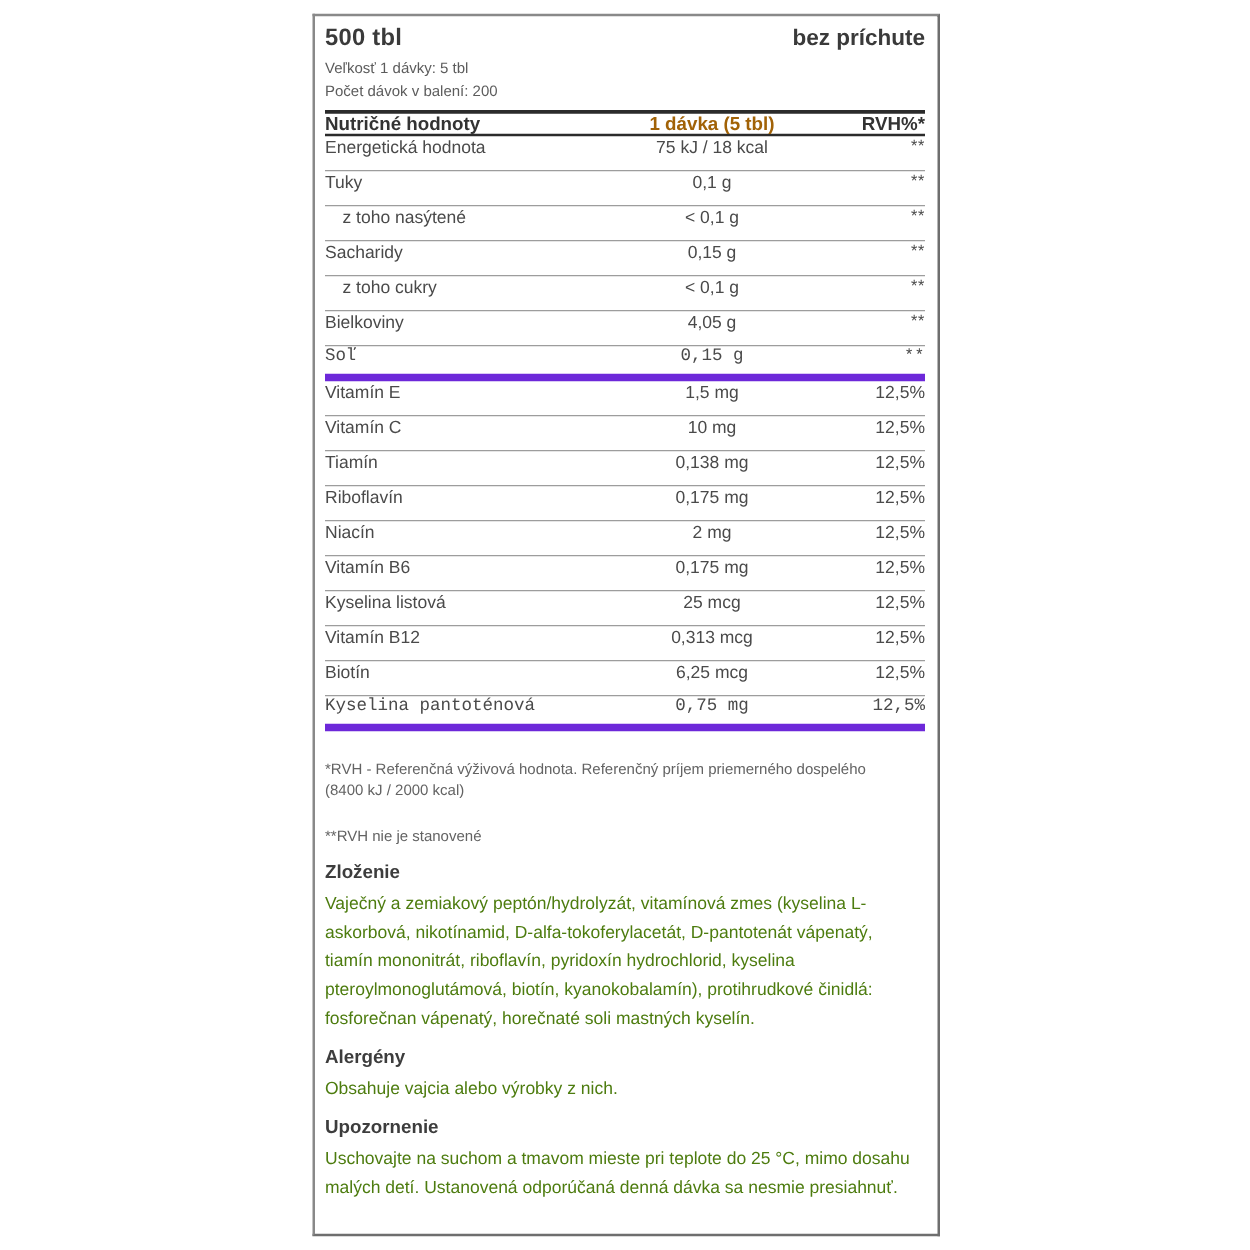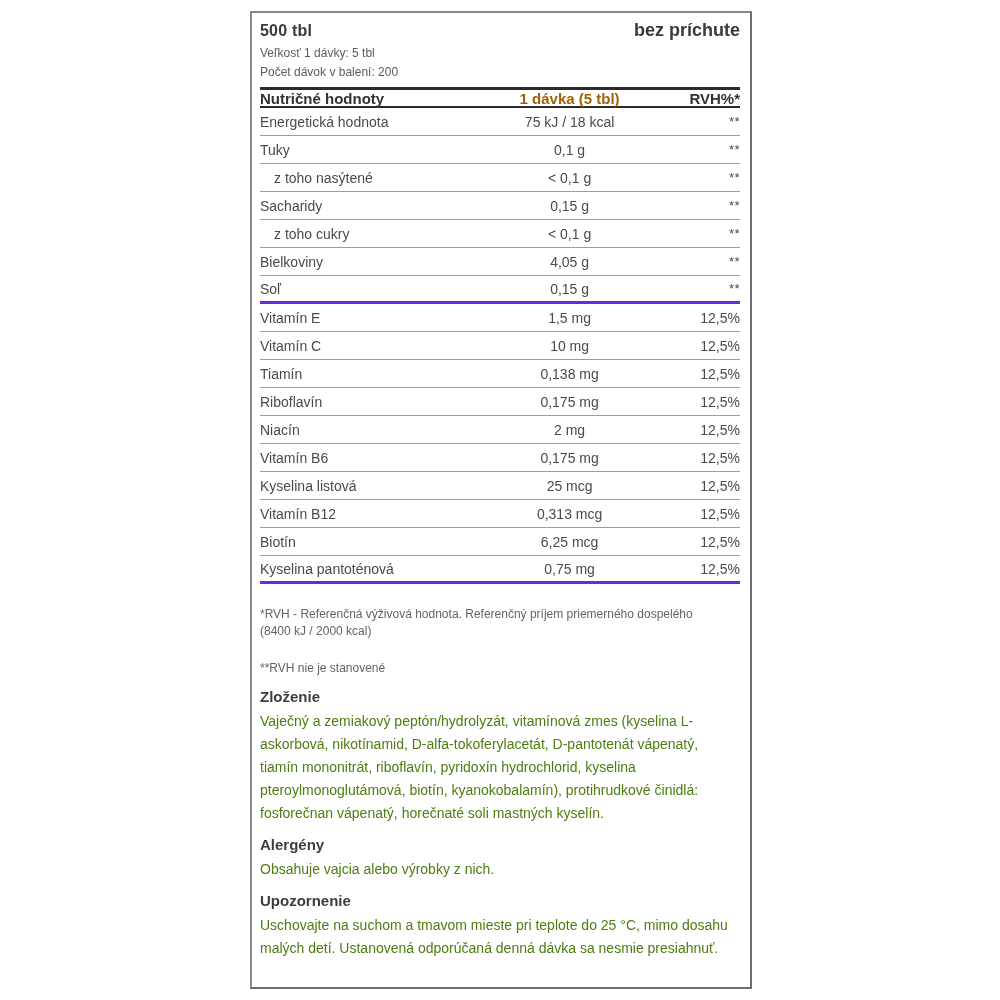--- a/index.html
+++ b/index.html
@@ -24,39 +24,39 @@
     border-bottom-color:#6e6e6e;
     background:#ffffff;
     padding:7px 10px 10px 8px;
   }
   .title-row {
     display:flex;
     justify-content:space-between;
     align-items:baseline;
     margin-bottom:3px;
   }
-  .product-size { font-size:16px; font-weight:bold; color:#3a3a3a; letter-spacing:0.2px; }
+  .product-size { font-size:19px; font-weight:bold; color:#3a3a3a; letter-spacing:0.2px; }
   .flavor { font-size:18px; font-weight:bold; color:#3a3a3a; }
   .meta { font-size:12px; color:#5c5c5c; line-height:19px; }
 
   .ntable { margin-top:5px; }
   .thead {
     display:flex; align-items:center;
     height:21px;
     border-top:3px solid #2b2b2b;
     border-bottom:2px solid #2b2b2b;
     font-weight:bold; font-size:15px; color:#333333;
   }
   .trow {
-    display:flex; align-items:center;
+    display:flex; align-items:flex-start;
     height:28px;
     border-bottom:1px solid #9d9d9d;
     font-size:14px; color:#4a4a4a;
   }
-  .trow.thick { border-bottom:3px solid #6d28d9; }
+  .trow.thick { border-bottom:6px solid #6d28d9;font-family:Liberation Mono, monospace; }
   .c1 { flex:0 0 46%; white-space:nowrap; }
   .trow.indent .c1 { padding-left:14px; }
   .c2 { flex:0 0 37%; text-align:center; white-space:nowrap; }
   .c3 { flex:1 1 auto; text-align:right; white-space:nowrap; }
   .thead .c2 { color:#a16207; }
   .c3.stars { font-size:13px; letter-spacing:0.5px; }
 
   .footnote {
     font-size:12px; color:#636363; line-height:17px;
     margin-top:22px; max-width:466px;

